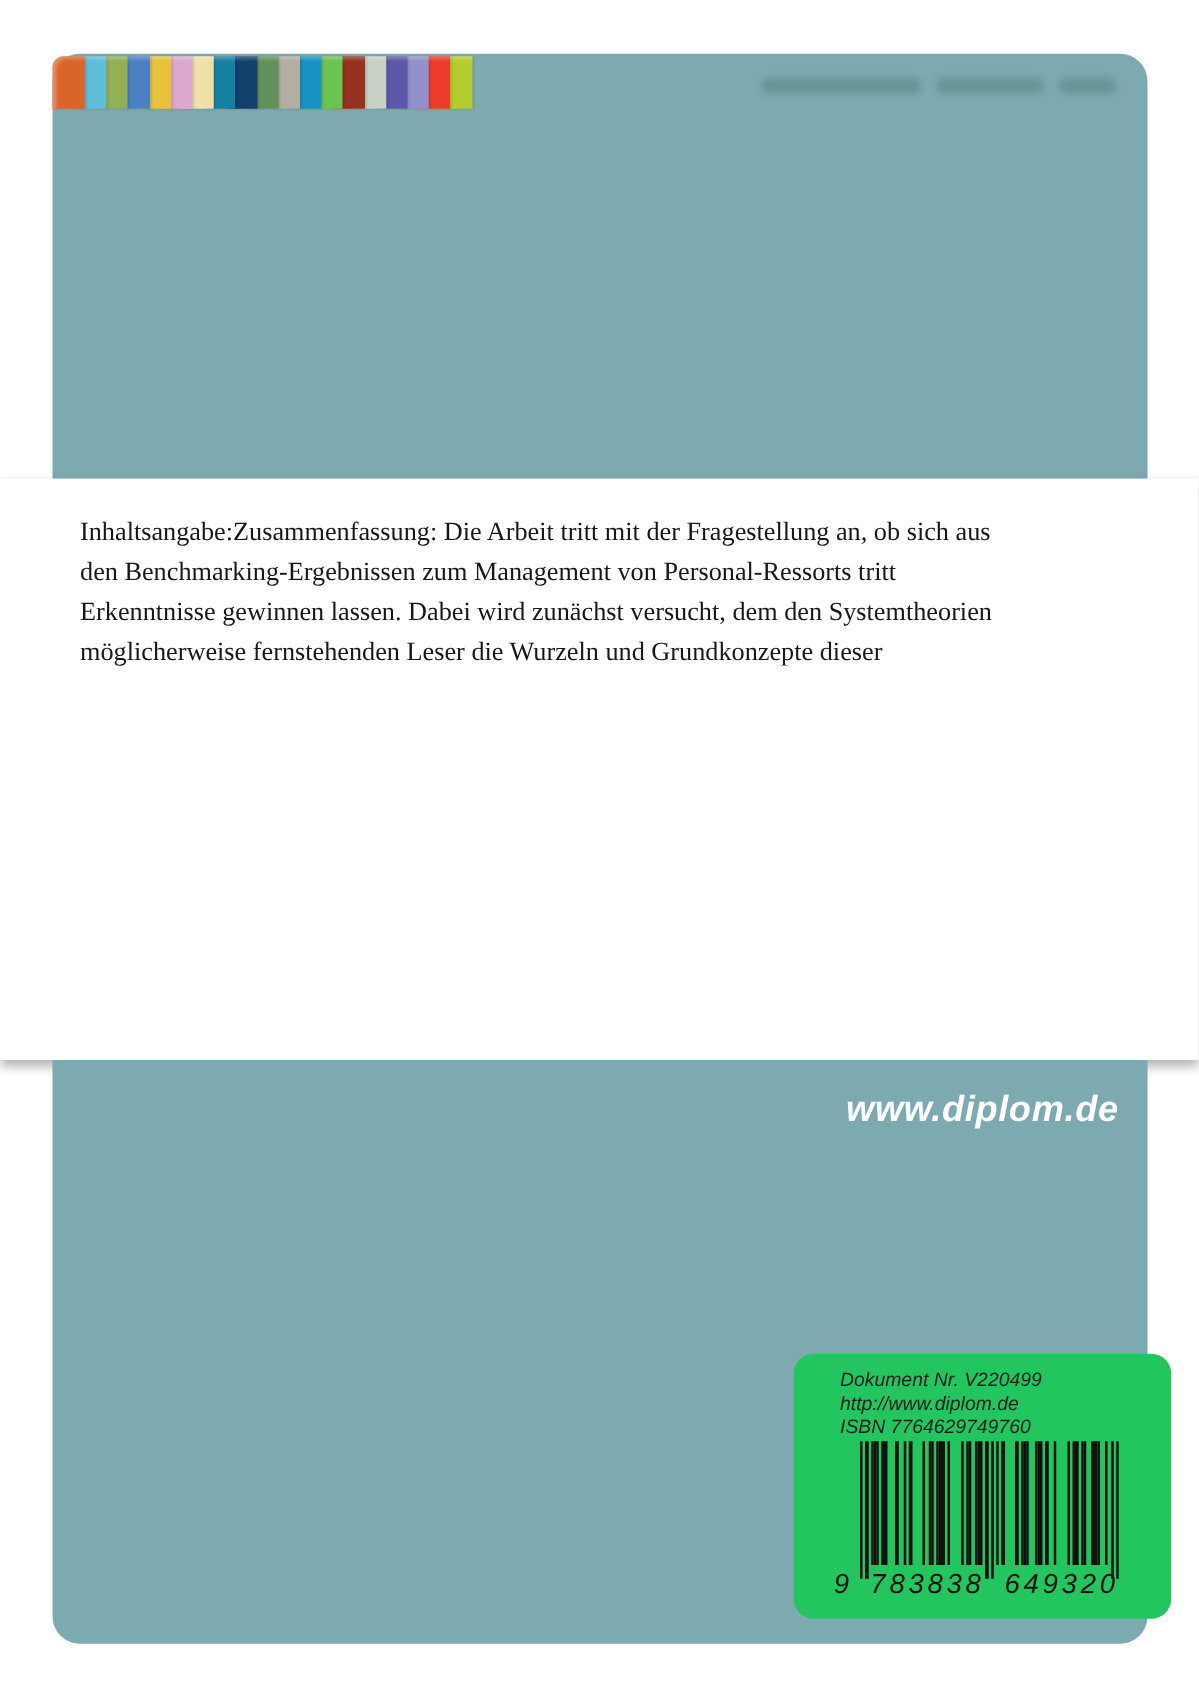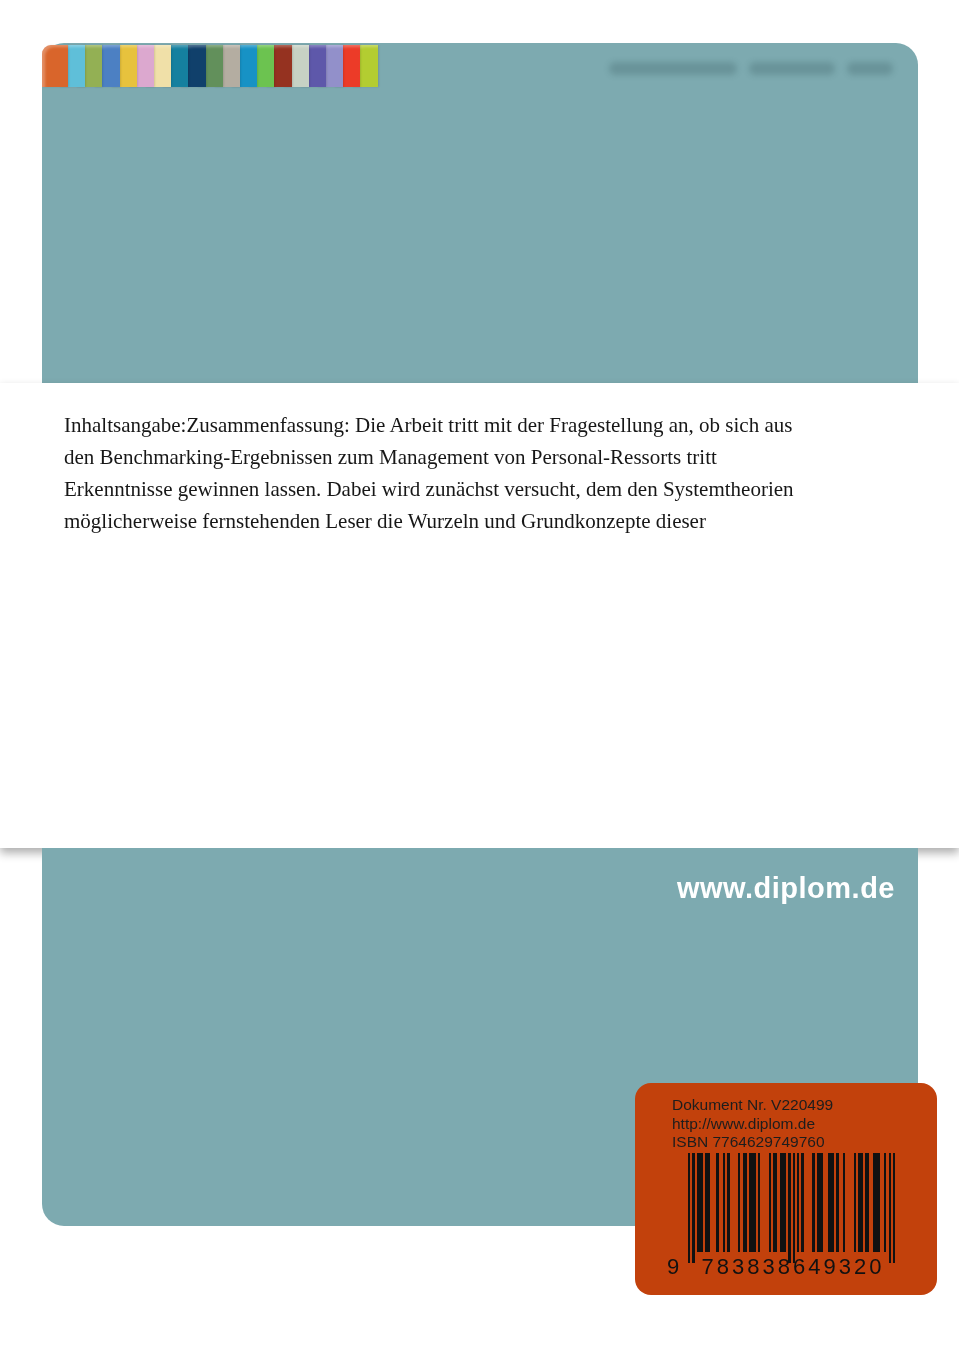--- a/index.html
+++ b/index.html
@@ -41,53 +41,54 @@
     box-shadow:0 5px 9px rgba(0,0,0,0.32);
   }
   .summary{
     position:absolute;left:64px;top:26px;margin:0;
     width:860px;
     font-family:"Liberation Serif", serif;
     font-size:21px;line-height:32px;color:#171717;
   }
   .summary span{display:block;white-space:nowrap;}
   .card-bottom{
-    position:absolute;left:42px;top:848px;width:876px;height:378px;
+    position:absolute;left:42px;top:848px;width:876px;height:467px;
     background:#7DAAB0;
     border-radius:0 0 22px 22px;
+    font-style:italic;
   }
   .website{
     position:absolute;right:23px;top:24px;
     font-size:29px;font-weight:bold;color:#ffffff;
     letter-spacing:0.5px;
   }
   .info-box{
     position:absolute;left:593px;top:235px;width:302px;height:212px;
-    background:#c2410c;border-radius:16px;
+    background:#22c55e;border-radius:16px;
   }
   .info-text{
     position:absolute;left:37px;top:13px;
     font-size:15.5px;line-height:18.5px;color:#1d1d1d;
   }
   .barcode{
     position:absolute;left:0;top:70px;width:302px;height:130px;
   }
   .bars{
     position:absolute;left:53px;top:0;width:208px;height:110px;
   }
   .bar{
     position:absolute;top:0;width:2.3px;background:#111111;
   }
   .bd{
     position:absolute;top:101px;
     font-size:22px;color:#111111;letter-spacing:2.5px;
   }
   .bd-first{left:32px;}
-  .bd-g1{left:56px;width:102px;text-align:right;letter-spacing:3px;}
-  .bd-g2{left:158px;width:102px;text-align:left;letter-spacing:3px;}
+  .bd-g1{left:56px;width:102px;text-align:center;letter-spacing:3px;}
+  .bd-g2{left:158px;width:102px;text-align:right;letter-spacing:3px;}
 </style>
 </head>
 <body>
 
 <div>
 
   <div class="card-top">
     <div class="stripes" id="stripes">
         <div class="stripe" style="background: rgb(217, 101, 43); left: 0px; z-index: 40;"></div>
         <div class="stripe" style="background: rgb(95, 191, 217); left: 17.2px; z-index: 39;"></div>

